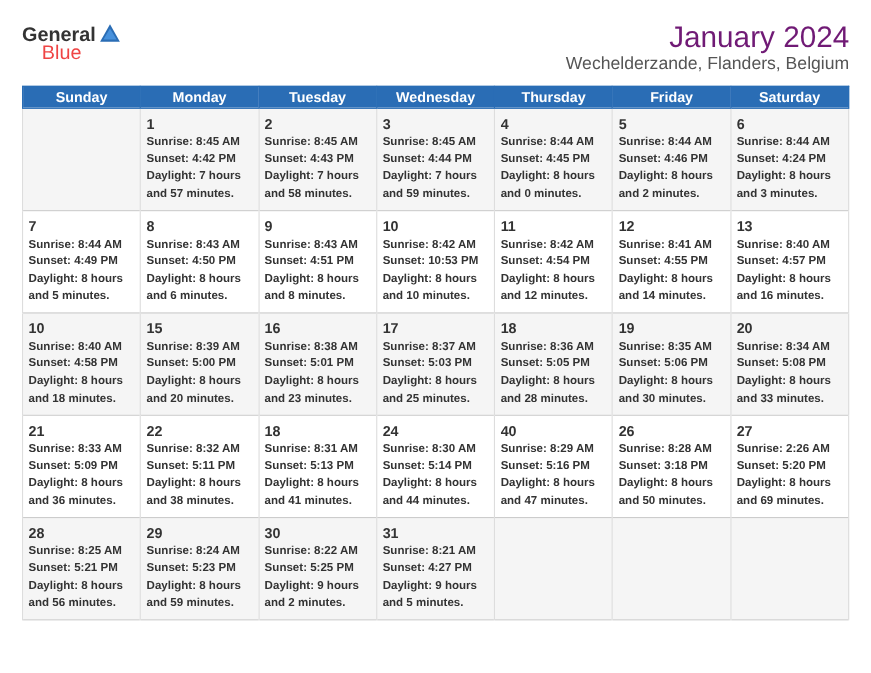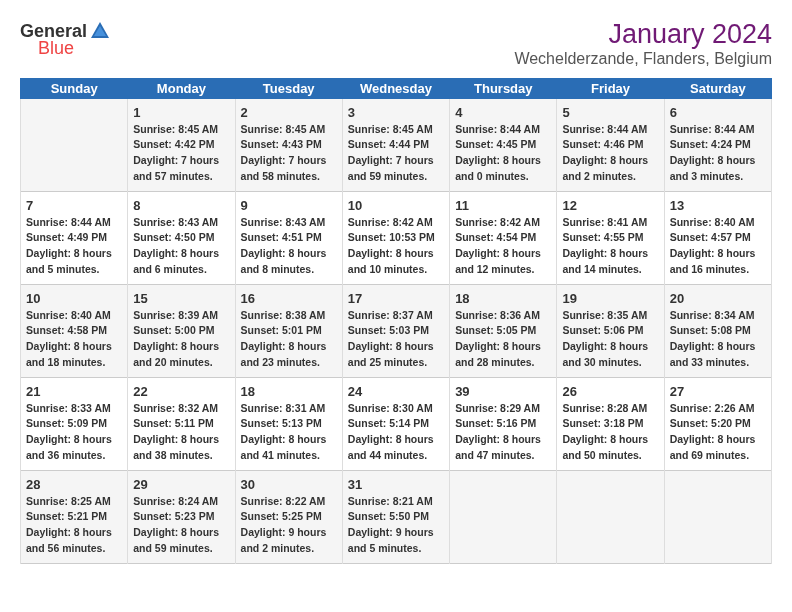--- a/index.html
+++ b/index.html
@@ -329,21 +329,21 @@
         <td>
           <span class="day-num">24</span>
           <div class="day-info">
             <div>Sunrise: 8:30 AM</div>
             <div>Sunset: 5:14 PM</div>
             <div>Daylight: 8 hours</div>
             <div>and 44 minutes.</div>
           </div>
         </td>
         <td>
-          <span class="day-num">39</span>
+          <span class="day-num">40</span>
           <div class="day-info">
             <div>Sunrise: 8:29 AM</div>
             <div>Sunset: 5:16 PM</div>
             <div>Daylight: 8 hours</div>
             <div>and 47 minutes.</div>
           </div>
         </td>
         <td>
           <span class="day-num">26</span>
           <div class="day-info">
@@ -388,21 +388,21 @@
             <div>Sunrise: 8:22 AM</div>
             <div>Sunset: 5:25 PM</div>
             <div>Daylight: 9 hours</div>
             <div>and 2 minutes.</div>
           </div>
         </td>
         <td>
           <span class="day-num">31</span>
           <div class="day-info">
             <div>Sunrise: 8:21 AM</div>
-            <div>Sunset: 5:50 PM</div>
+            <div>Sunset: 4:27 PM</div>
             <div>Daylight: 9 hours</div>
             <div>and 5 minutes.</div>
           </div>
         </td>
         <td></td>
         <td></td>
         <td></td>
       </tr>
     </tbody>
 </table>

